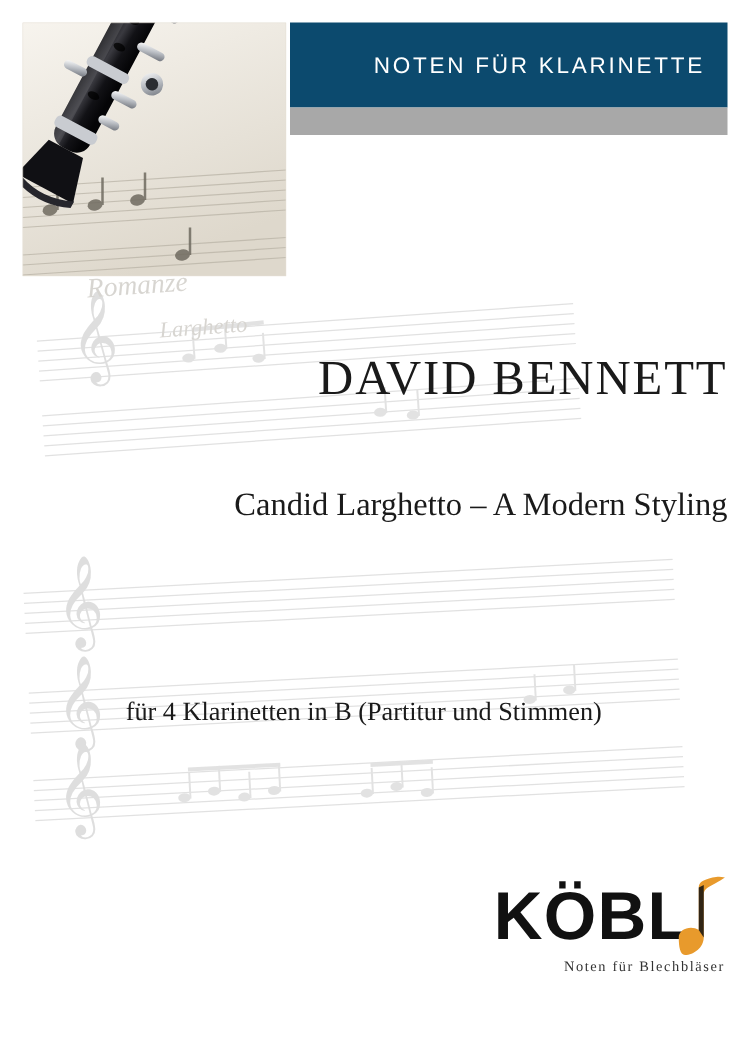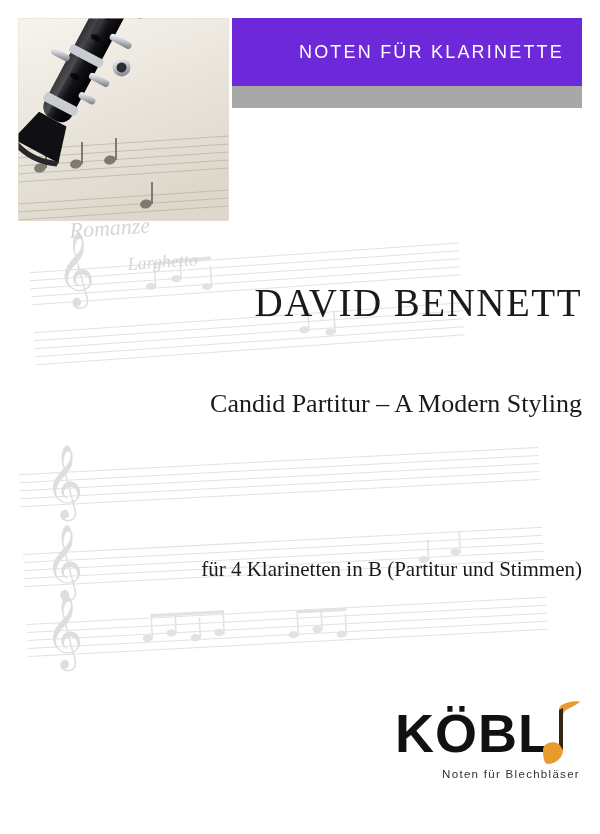--- a/index.html
+++ b/index.html
@@ -19,21 +19,21 @@
     box-sizing: border-box;
   }
 
   
   .banner {
     position: absolute;
     left: 232px;
     top: 18px;
     width: 350px;
     height: 68px;
-    background: #6d28d9;
+    background: #0c4a6e;
   }
   .banner-text {
     position: absolute;
     right: 18px;
     top: 0;
     height: 68px;
     line-height: 68px;
     color: #ffffff;
     font-family: "Liberation Sans", sans-serif;
     font-size: 18px;
@@ -92,21 +92,21 @@
     width: 582px;
     text-align: right;
     font-size: 26px;
     color: #1a1a1a;
   }
   .subtitle {
     position: absolute;
     left: 0;
     top: 557px;
     width: 582px;
-    text-align: right;
+    text-align: center;
     font-size: 21px;
     color: #1a1a1a;
   }
 
   
   .logo {
     position: absolute;
     right: 18px;
     bottom: 38px;
     width: 230px;
@@ -128,21 +128,21 @@
     position: absolute;
     right: 0px;
     top: -4px;
     width: 56px;
     height: 66px;
   }
   .logo-tag {
     position: absolute;
     right: 2px;
     top: 64px;
-    font-family: Liberation Sans, sans-serif;
+    font-family: Liberation Serif, serif;
     font-size: 11.5px;
     letter-spacing: 1.3px;
     color: #333333;
     white-space: nowrap;
   }
 </style>
 </head>
 <body>
 
 <div class="page">
@@ -310,21 +310,21 @@
 
       <g fill="#b8b4ac" font-family="Liberation Serif, serif" font-style="italic">
         <text x="70" y="28" font-size="22" transform="rotate(-4 70 28)">Romanze</text>
         <text x="128" y="60" font-size="18" transform="rotate(-4 128 60)">Larghetto</text>
       </g>
     </svg>
   </div>
 
   <div class="composer">DAVID BENNETT</div>
 
-  <div class="title">Candid Partitur – A Modern Styling</div>
+  <div class="title">Candid Larghetto – A Modern Styling</div>
 
   <div class="subtitle">für 4 Klarinetten in B (Partitur und Stimmen)</div>
 
   <div class="logo">
     <div class="logo-word">KÖBL</div>
     <div class="logo-note">
       <svg width="56" height="66" viewBox="0 0 56 66" xmlns="http://www.w3.org/2000/svg" aria-hidden="true">
         <path d="M17 50 C17 43 27 40 33 44 L33 10 C33 6 36 4 44 2 C50 0.5 54 2 54 2 C54 2 48 6 42 9 C38 11 37 13 37 16 L37 50 C37 58 29 64 22 64 C18 64 17 57 17 50 Z" fill="#e89a2c"></path>
         <path d="M33 44 L33 10 L37 8 L37 50 Z" fill="#111111" opacity="0.85"></path>
       </svg>

